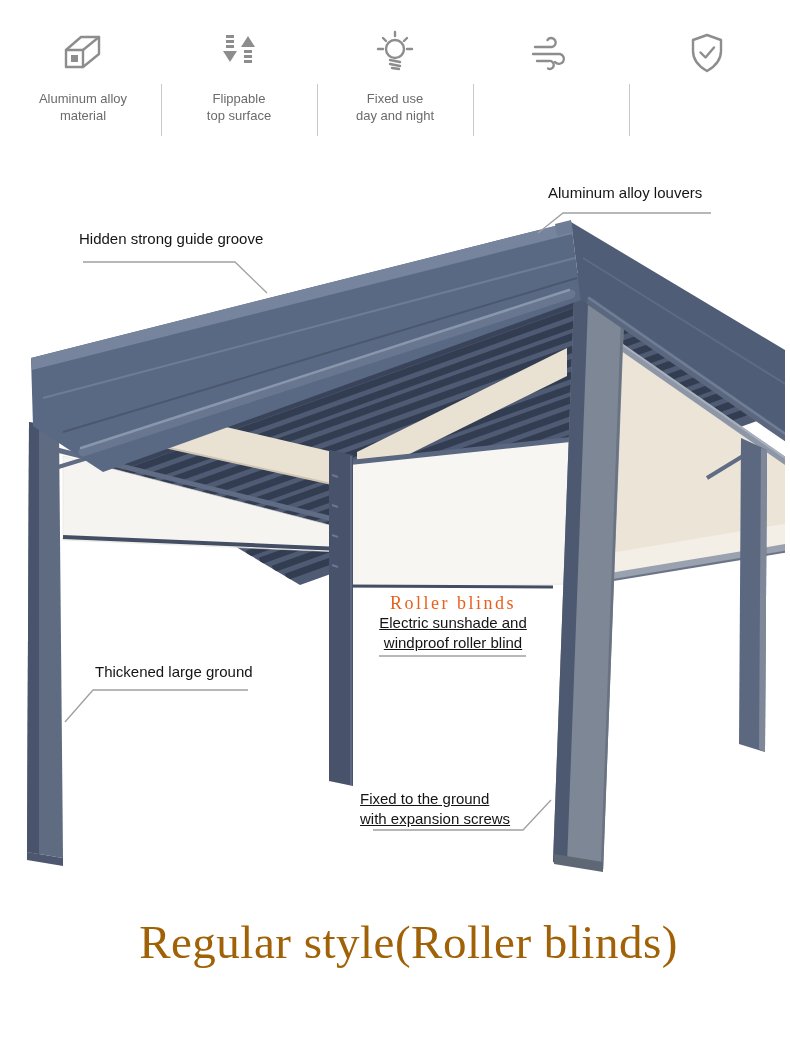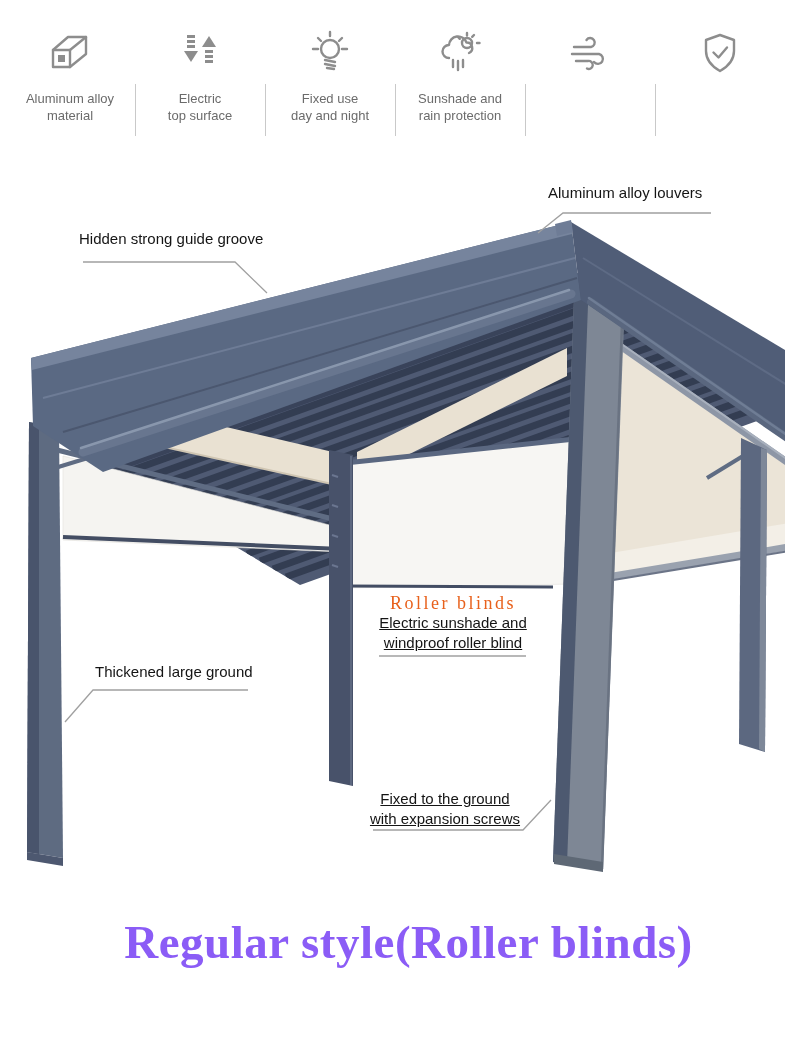--- a/index.html
+++ b/index.html
@@ -17,25 +17,25 @@
   .scene{position:relative;width:790px;height:730px;}
   .scene > svg.illustration{position:absolute;left:0;top:0;width:790px;height:730px;}
   .callout{position:absolute;font-size:15px;line-height:20px;color:#141414;text-align:right;}
   .callout .line{display:block;text-decoration:underline;}
   .co-louvers{left:543px;top:28px;}
   .co-groove{left:74px;top:74px;}
   .co-column{left:90px;top:507px;}
   .co-roller{left:368px;top:438px;width:160px;text-align:center;}
   .co-roller .rtitle{display:block;font-family:"Liberation Serif",serif;font-weight:normal;
                      font-size:18px;line-height:20px;letter-spacing:2.5px;color:#e8611c;}
-  .co-ground{left:355px;top:634px;width:170px;text-align:center;}
+  .co-ground{left:355px;top:634px;width:170px;text-align:left;}
   
   .big-title{height:168px;box-sizing:border-box;padding-top:30px;text-align:center;
-             font-family:"Liberation Serif",serif;font-weight:bold;font-size:47px;
-             color:#8b5cf6;letter-spacing:0.5px;padding-left:27px;}
+             font-family:"Liberation Serif",serif;font-weight:normal;font-size:47px;
+             color:#a16207;letter-spacing:0.5px;padding-left:27px;}
 </style>
 </head>
 <body>
 
 <div class="page">
 
   <div class="feature-bar">
 
     <div class="feature">
       <div class="ficon">
@@ -61,53 +61,39 @@
             <rect x="11" y="15" width="8" height="3"></rect>
             <polygon points="8,21 22,21 15,32"></polygon>
             <polygon points="26,17 40,17 33,6"></polygon>
             <rect x="29" y="20" width="8" height="3"></rect>
               <rect x="29" y="25" width="8" height="3"></rect>
             <rect x="29" y="30" width="8" height="3"></rect>
           </g>
         </svg>
       </div>
       <div class="flabel">
-        <span class="line">Electric</span>
+        <span class="line">Flippable</span>
         <span class="line">top surface</span>
       </div>
     </div>
 
     <div class="feature">
       <div class="ficon">
         <svg width="48" height="48" viewBox="0 0 48 48">
           <circle cx="24" cy="19" r="9"></circle>
           <path d="M24,2 v4 M7,19 h5 M36,19 h5 M12,8 l3,3 M36,8 l-3,3"></path>
           <path d="M19,30 l10,2 M19,34 l10,2 M21,38 l7,1"></path>
         </svg>
       </div>
       <div class="flabel">
         <span class="line">Fixed use</span>
         <span class="line">day and night</span>
       </div>
     </div>
 
-    <div class="feature">
-      <div class="ficon">
-        <svg width="48" height="48" viewBox="0 0 48 48">
-          <circle cx="31" cy="13" r="5"></circle>
-          <path d="M31,3 v2.5 M41,13 h2.5 M38,5 l-1.8,1.8 M22,7 l1.8,1.8"></path>
-          <path d="M13,28 a6.5,6.5 0 0 1 0,-13 a9,9 0 0 1 17.5,-2.5 a5.5,5.5 0 0 1 2.5,10.5"></path>
-          <path d="M17,30 v7 M22,31 v9 M27,30 v7"></path>
-        </svg>
-      </div>
-      <div class="flabel">
-        <span class="line">Sunshade and</span>
-        <span class="line">rain protection</span>
-      </div>
-    </div>
 
     <div class="feature">
       <div class="ficon">
         <svg width="48" height="48" viewBox="0 0 48 48">
           <path d="M8,17 h17 a4.5,4.5 0 1 0 -4.5,-7"></path>
           <path d="M6,24 h27 a5,5 0 1 1 -5,8"></path>
           <path d="M10,31 h12 a4,4 0 1 1 -1,7.5"></path>
         </svg>
       </div>
     </div>

